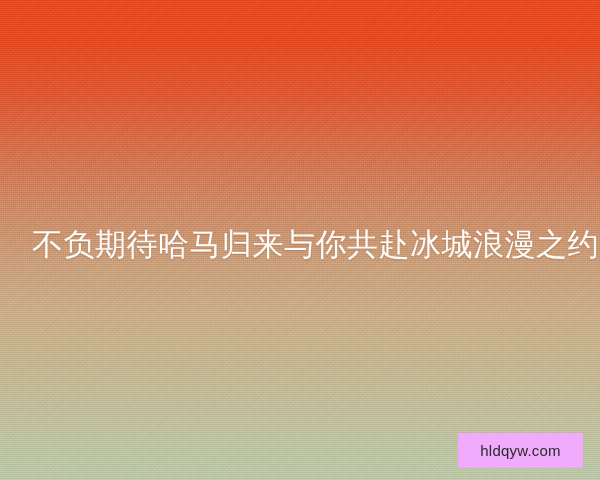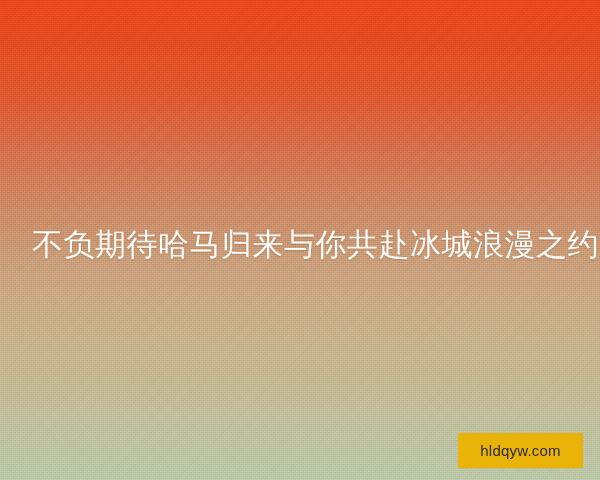--- a/index.html
+++ b/index.html
@@ -98,21 +98,21 @@
     padding-left: 31px;
   }
 
   
   #watermark {
     position: absolute;
     left: 458px;
     top: 433px;
     width: 125px;
     height: 35px;
-    background: #eab308;
+    background: #f0abfc;
     display: flex;
     align-items: center;
     justify-content: center;
   }
 
   #watermark-label {
     color: #2b2b2b;
     font-size: 15px;
     letter-spacing: 0.2px;
     font-family: "Liberation Sans", "DejaVu Sans", sans-serif;

